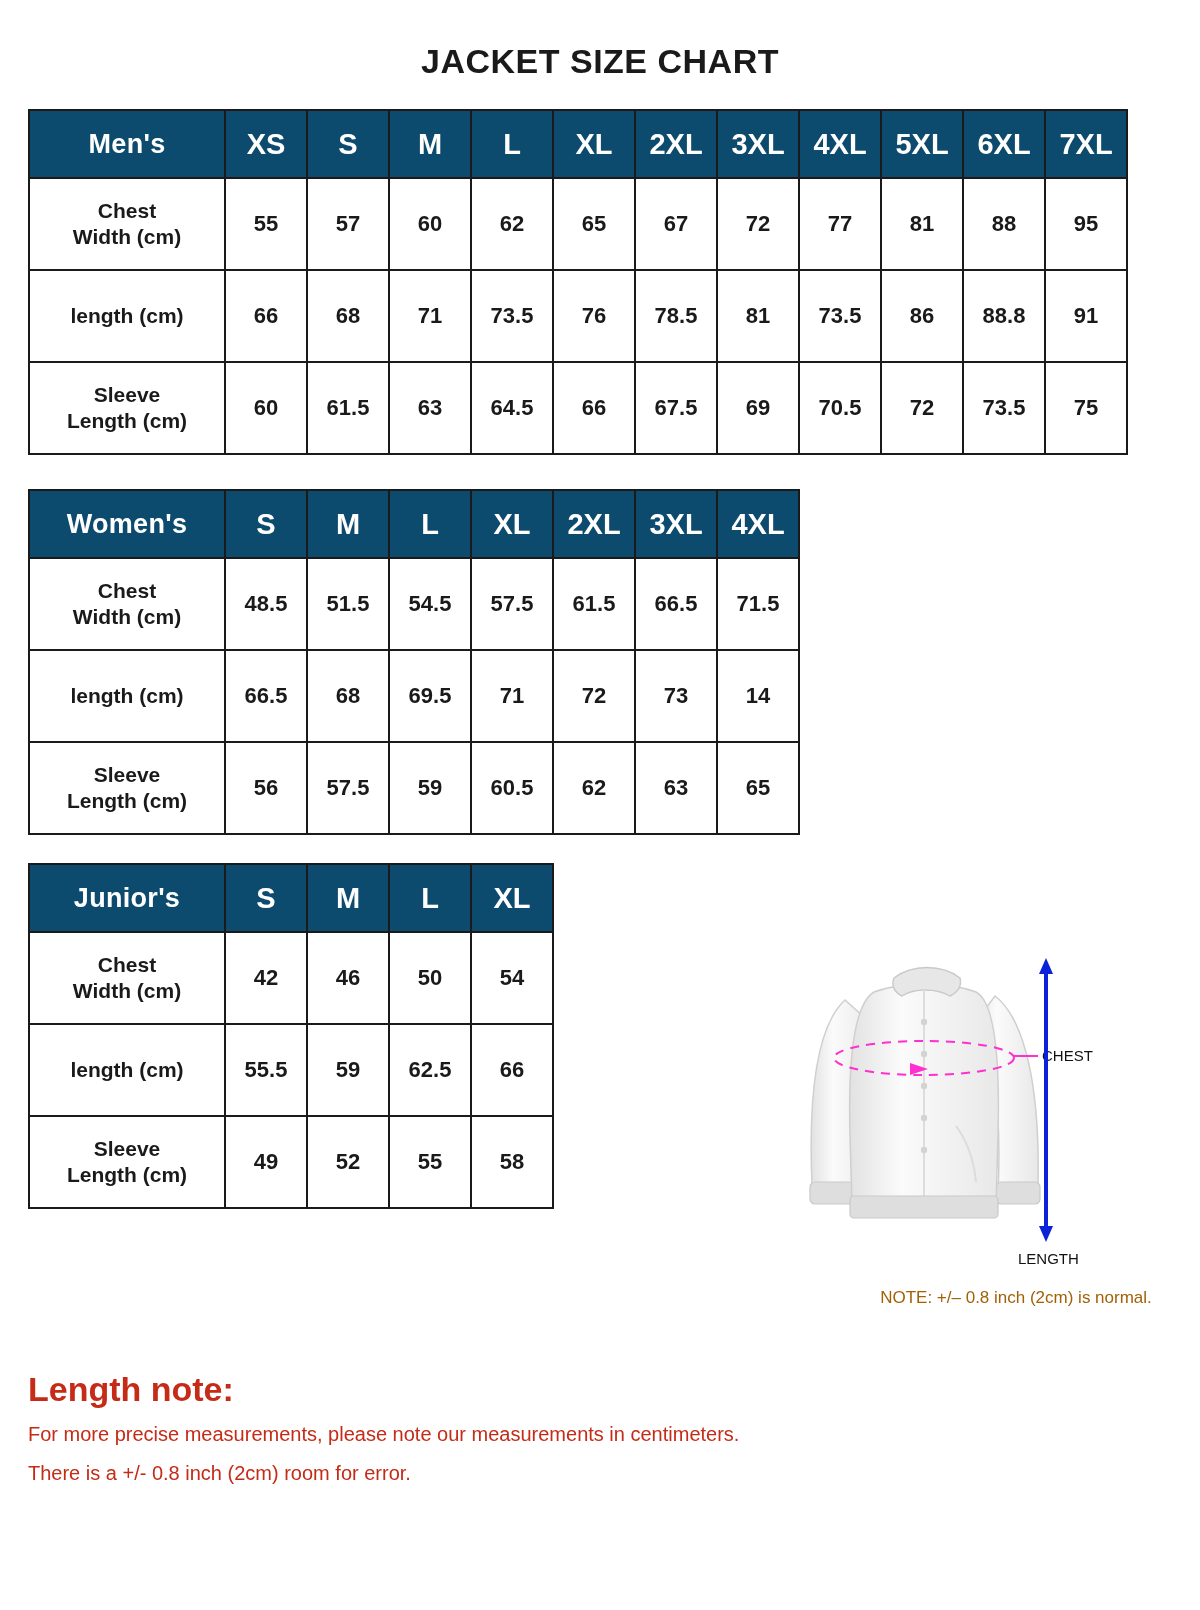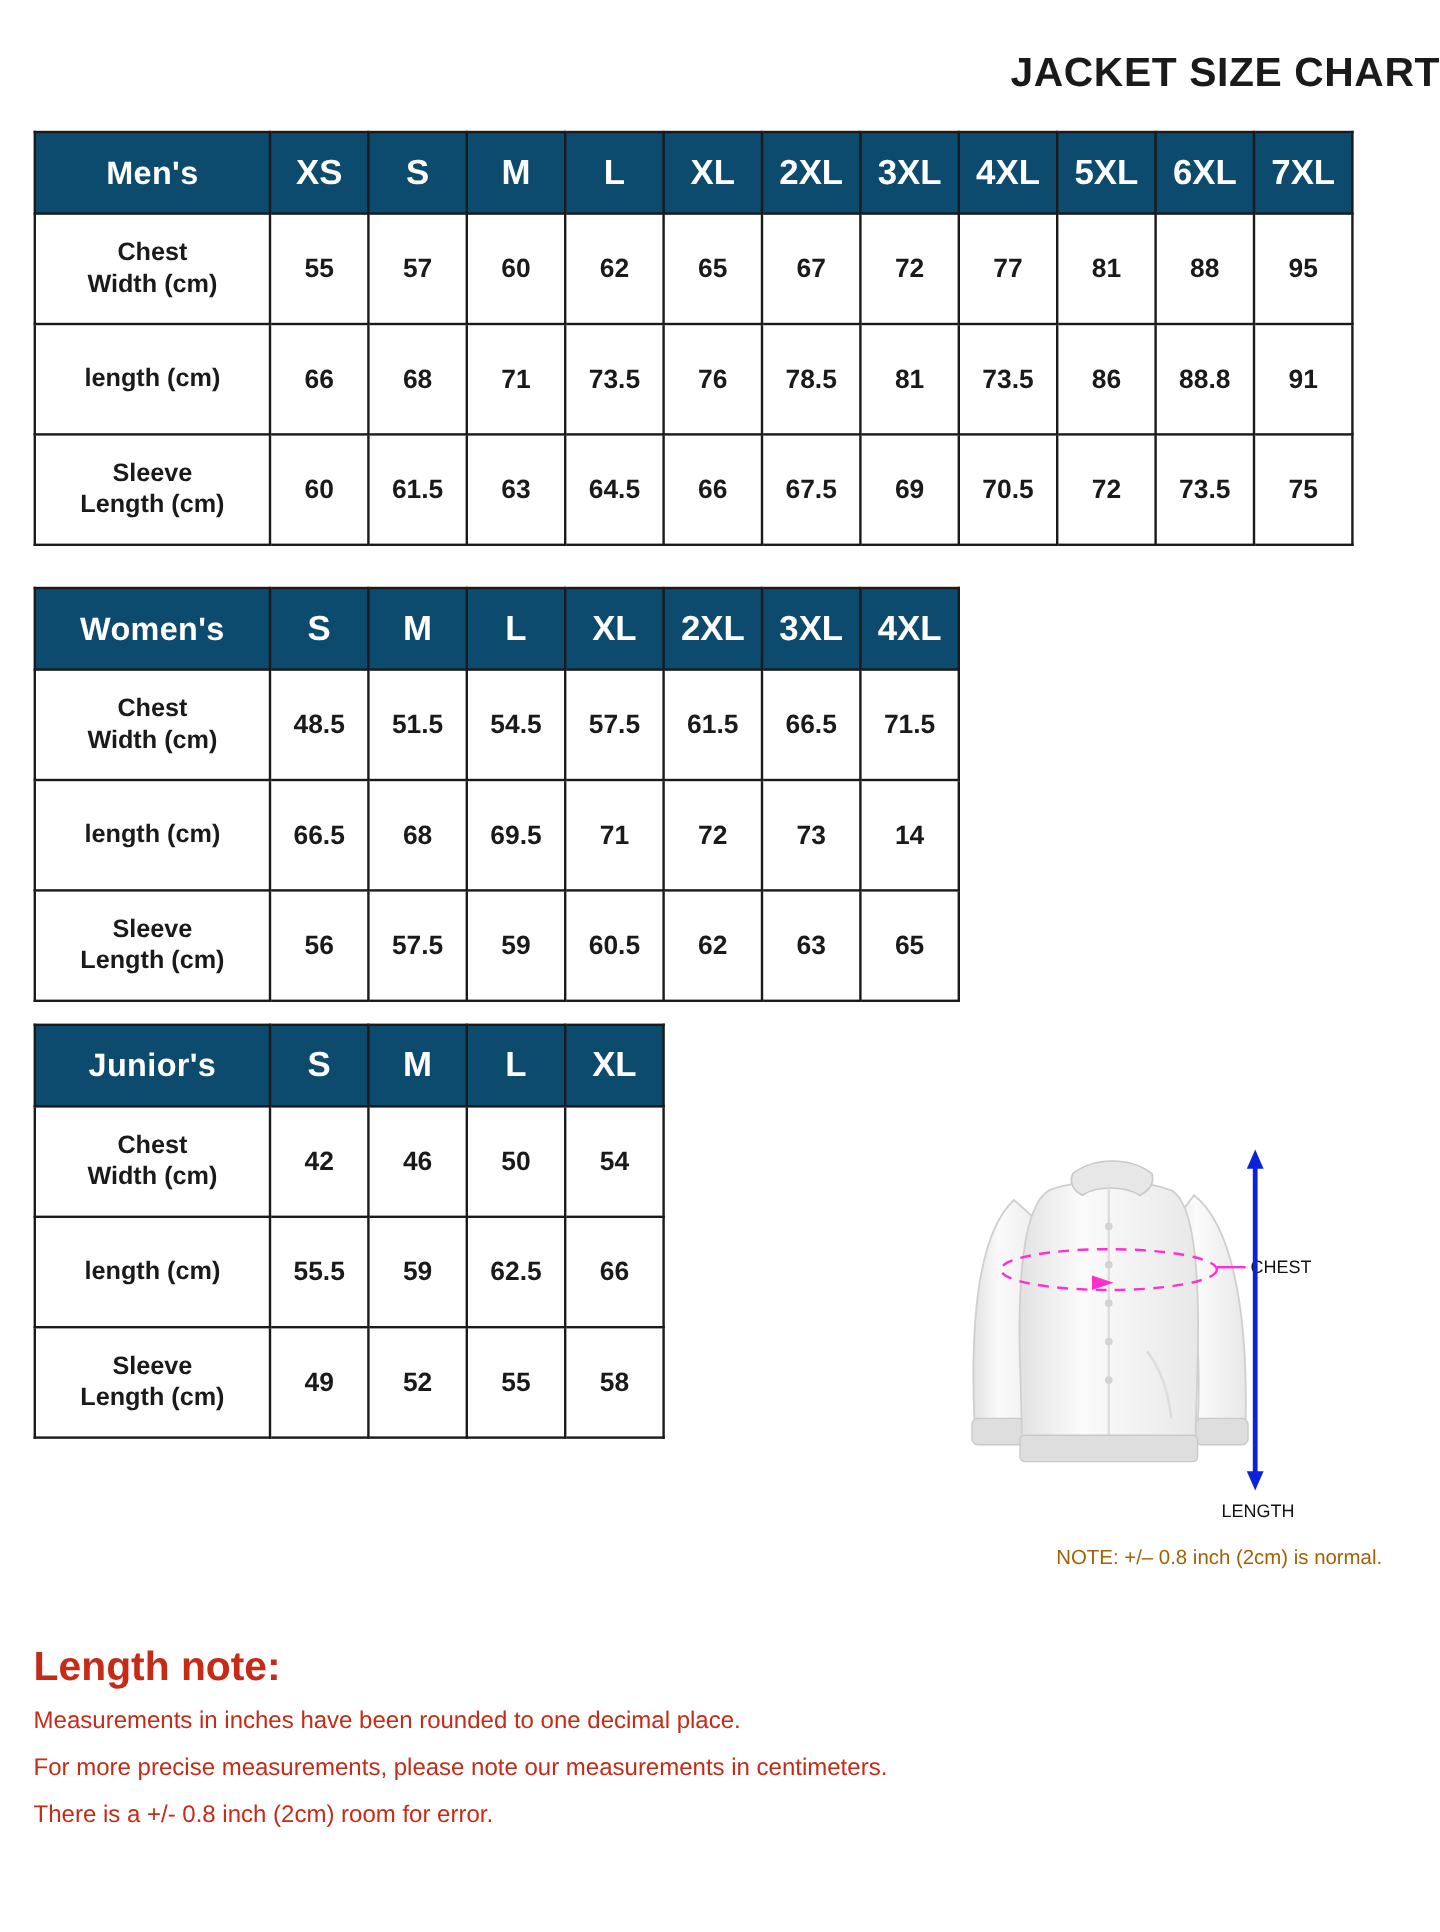--- a/index.html
+++ b/index.html
@@ -14,21 +14,21 @@
     font-family: "Liberation Sans", sans-serif;
     color: #1a1a1a;
     overflow: hidden;
   }
   .page {
     position: relative;
     width: 1200px;
     height: 1610px;
   }
   .title {
-    text-align: right;
+    text-align: center;
     font-size: 34px;
     font-weight: bold;
     letter-spacing: 0.5px;
     color: #1a1a1a;
     padding-top: 42px;
     padding-bottom: 0;
   }
   table.sizechart {
     border-collapse: collapse;
     table-layout: fixed;
@@ -58,21 +58,21 @@
   table.sizechart tbody td.rowlabel {
     font-size: 21px;
     line-height: 1.25;
     padding: 4px 6px;
   }
   table.sizechart tbody tr {
     height: 92px;
   }
   .t-men { margin-top: 28px; }
   .t-women { margin-top: 34px; padding-left: 24px; }
-  .t-junior { margin-top: 18px; }
+  .t-junior { margin-top: 28px; }
 
   
   .t-men col.lab { width: 196px; }
   .t-men col.sz  { width: 82px; }
   .t-women col.lab { width: 196px; }
   .t-women col.sz  { width: 82px; }
   .t-junior col.lab { width: 196px; }
   .t-junior col.sz  { width: 82px; }
 
   
@@ -361,18 +361,17 @@
       <path d="M256 28 L 249 44 L 263 44 Z" fill="#0b22d8"></path>
       <path d="M256 312 L 249 296 L 263 296 Z" fill="#0b22d8"></path>
       <text x="228" y="334" font-family="Liberation Sans, sans-serif" font-size="15" fill="#111">LENGTH</text>
     </svg>
   </div>
 
   <div class="note-line">NOTE:  +/– 0.8 inch (2cm) is normal.</div>
 
   <div class="pleasenote">
     <h2>Length note:</h2>
-    <p>Measurements in inches have been rounded to one decimal place.</p>
     <p>For more precise measurements, please note our measurements in centimeters.</p>
     <p>There is a +/- 0.8 inch (2cm) room for error.</p>
   </div>
 
 </div>
 
 </body></html>

